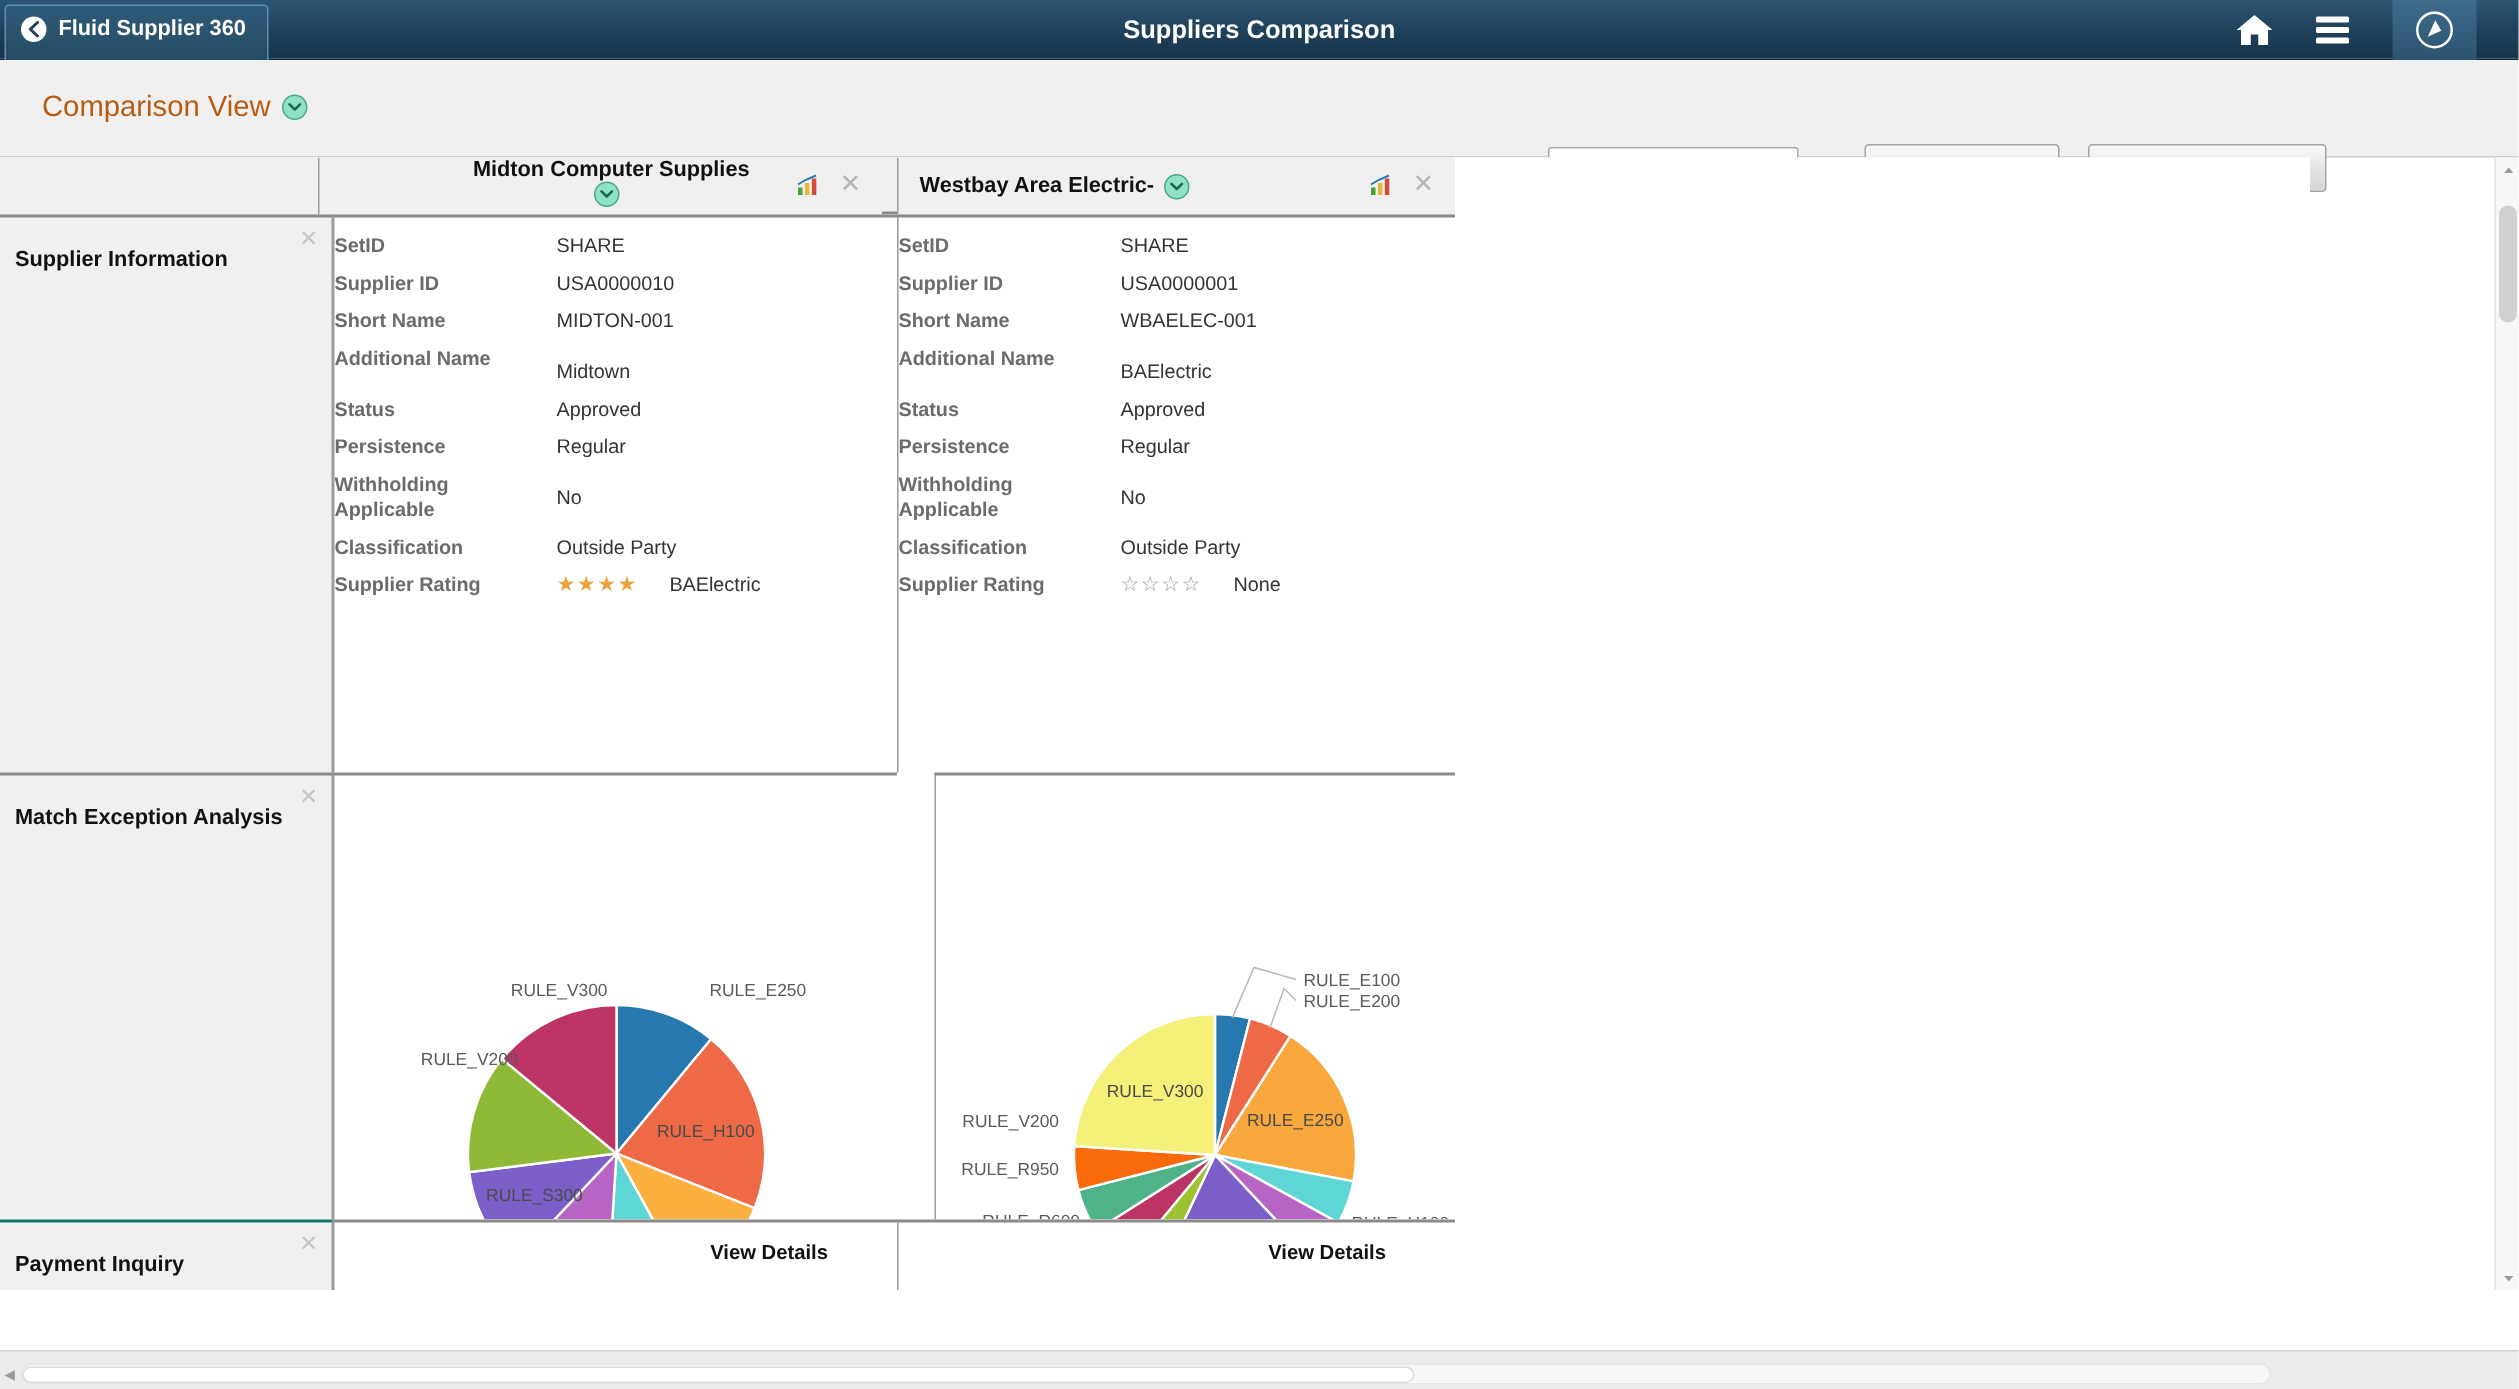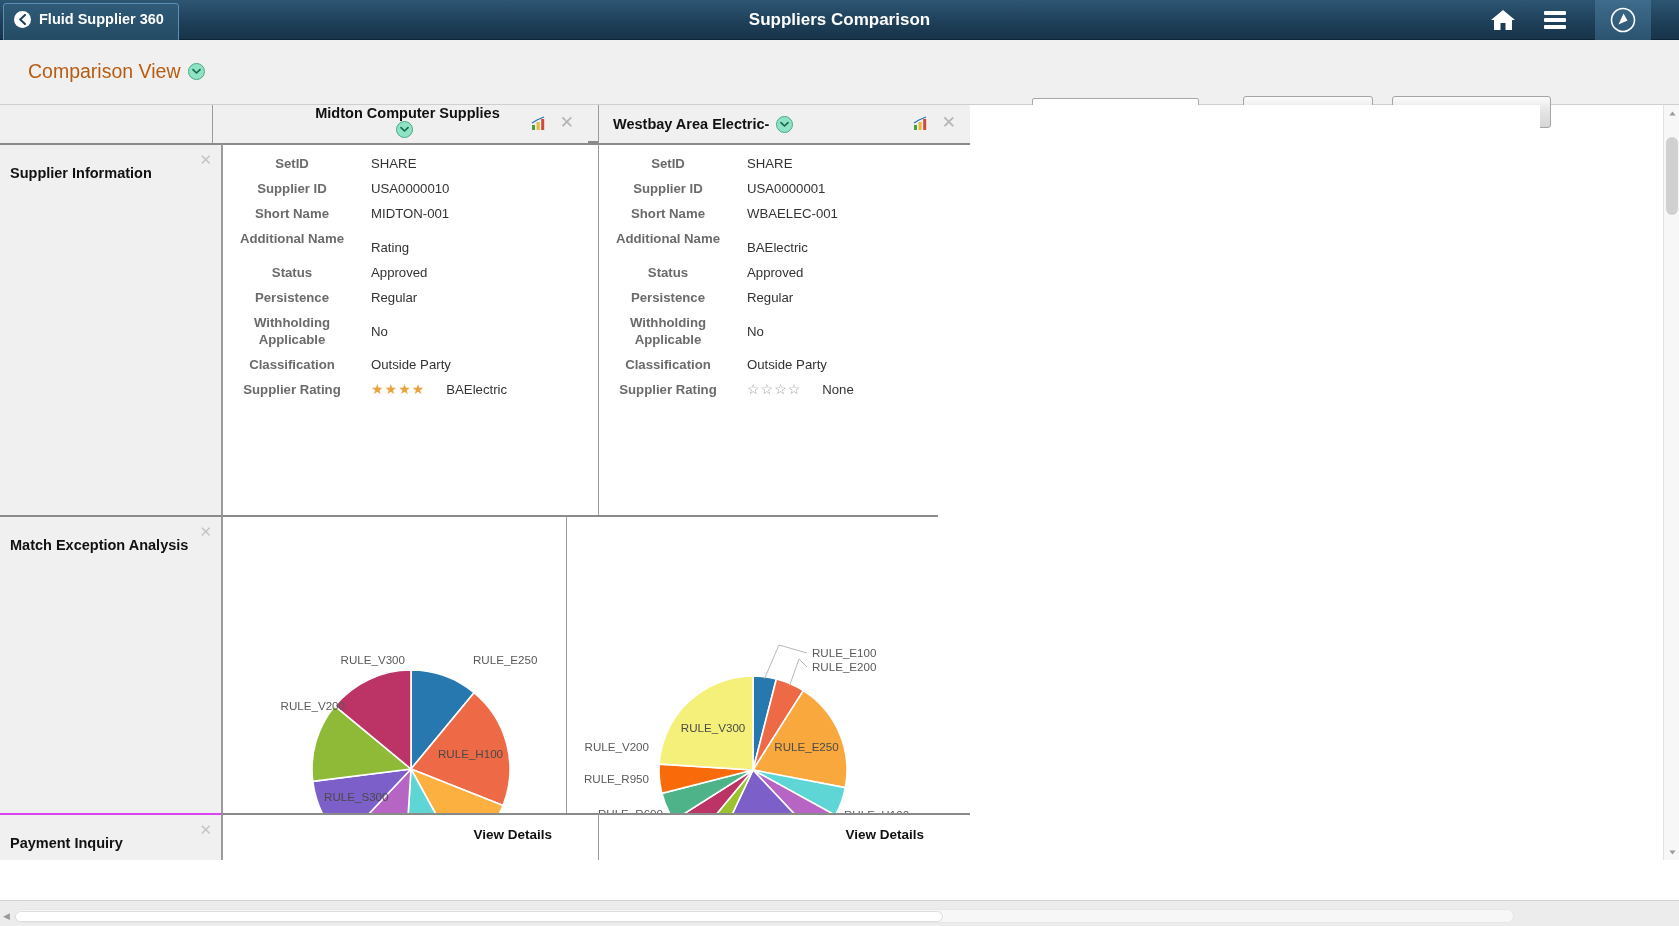--- a/index.html
+++ b/index.html
@@ -151,21 +151,21 @@
     background: #ffffff;
     border-top: 2px solid #8a8a8a;
     border-left: 1px solid #9b9b9b;
     overflow: hidden;
   }
 
   
   .finfo { position: absolute; left: 0; top: 10px; width: 100%; }
   .frow { display: flex; align-items: flex-start; margin-bottom: 8px; }
   .flabel {
-    width: 148px; text-align: center; padding-right: 10px;
+    width: 148px; text-align: left; padding-right: 10px;
     font-size: 13.2px; font-weight: bold; color: #6b6b6b; line-height: 17px;
   }
   .fval {
     font-size: 13.2px; color: #333; line-height: 17px;
   }
   .stars { display: inline-flex; gap: 1px; margin-right: 22px; }
   .star { font-size: 14px; line-height: 17px; }
   .star.on { color: #e8a33d; }
   .star.off { color: #9d9d9d; }
   .rating-wrap { display: flex; align-items: flex-start; }
@@ -224,21 +224,21 @@
     position: absolute; left: 0px; top: 1px; width: 928px; height: 11px;
     background: #ffffff; border: 1px solid #dcdcdc; border-radius: 6px;
   }
   #hscroll-left {
     position: absolute; left: 3px; bottom: 5px; font-size: 9px; color: #9a9a9a;
   }
 
   
   #row3-label {
     position: absolute; left: 0; top: 708px; width: 222px; height: 47px;
-    background: #f0f0f0; border-top: 2px solid #d946ef;
+    background: #f0f0f0; border-top: 2px solid #0f766e;
     border-right: 1px solid #9b9b9b; overflow: hidden;
   }
   #row3-text {
     position: absolute; left: 10px; top: 20px;
     font-size: 14.5px; font-weight: bold; color: #111;
   }
 </style>
 </head>
 <body>
 
@@ -351,21 +351,21 @@
       <div class="frow">
         <div class="flabel">Supplier ID</div>
         <div class="fval">USA0000010</div>
       </div>
       <div class="frow">
         <div class="flabel">Short Name</div>
         <div class="fval">MIDTON-001</div>
       </div>
       <div class="frow">
         <div class="flabel">Additional Name</div>
-        <div class="fval" style="padding-top:9px;">Rating</div>
+        <div class="fval" style="padding-top:9px;">Midtown</div>
       </div>
       <div class="frow">
         <div class="flabel">Status</div>
         <div class="fval">Approved</div>
       </div>
       <div class="frow">
         <div class="flabel">Persistence</div>
         <div class="fval">Regular</div>
       </div>
       <div class="frow">
@@ -475,21 +475,21 @@
         <text class="pie-label-in" x="247.5" y="240.7" text-anchor="middle">RULE_H100</text>
         <text class="pie-label" x="227" y="333" text-anchor="start">RULE_P100</text>
         <text class="pie-label" x="218" y="357" text-anchor="middle">RULE_R900</text>
         <text class="pie-label" x="150" y="334" text-anchor="end">RULE_R950</text>
         <text class="pie-label-in" x="133.3" y="283.9" text-anchor="middle">RULE_S300</text>
         <text class="pie-label" x="122" y="193" text-anchor="end">RULE_V200</text>
         <text class="pie-label" x="182" y="147" text-anchor="end">RULE_V300</text>
       </svg>
   </div>
 
-  <div class="data-cell" style="left:566px; top:410px; width:372px; height:298px;">
+  <div class="data-cell" style="left:623px; top:410px; width:372px; height:298px;">
     <svg id="pie2" width="372" height="296" viewBox="0 0 372 296">
         <path d="M 186 253 L 186.00 159.00 A 94 94 0 0 1 209.38 161.95 Z" fill="#2878b0" stroke="#ffffff" stroke-width="1.6">
           <title>RULE_E100</title>
         </path>
         <path d="M 186 253 L 209.38 161.95 A 94 94 0 0 1 236.37 173.63 Z" fill="#ee6a47" stroke="#ffffff" stroke-width="1.6">
           <title>RULE_E200</title>
         </path>
         <path d="M 186 253 L 236.37 173.63 A 94 94 0 0 1 278.34 270.61 Z" fill="#f9a83e" stroke="#ffffff" stroke-width="1.6">
           <title>RULE_E250</title>
         </path>

